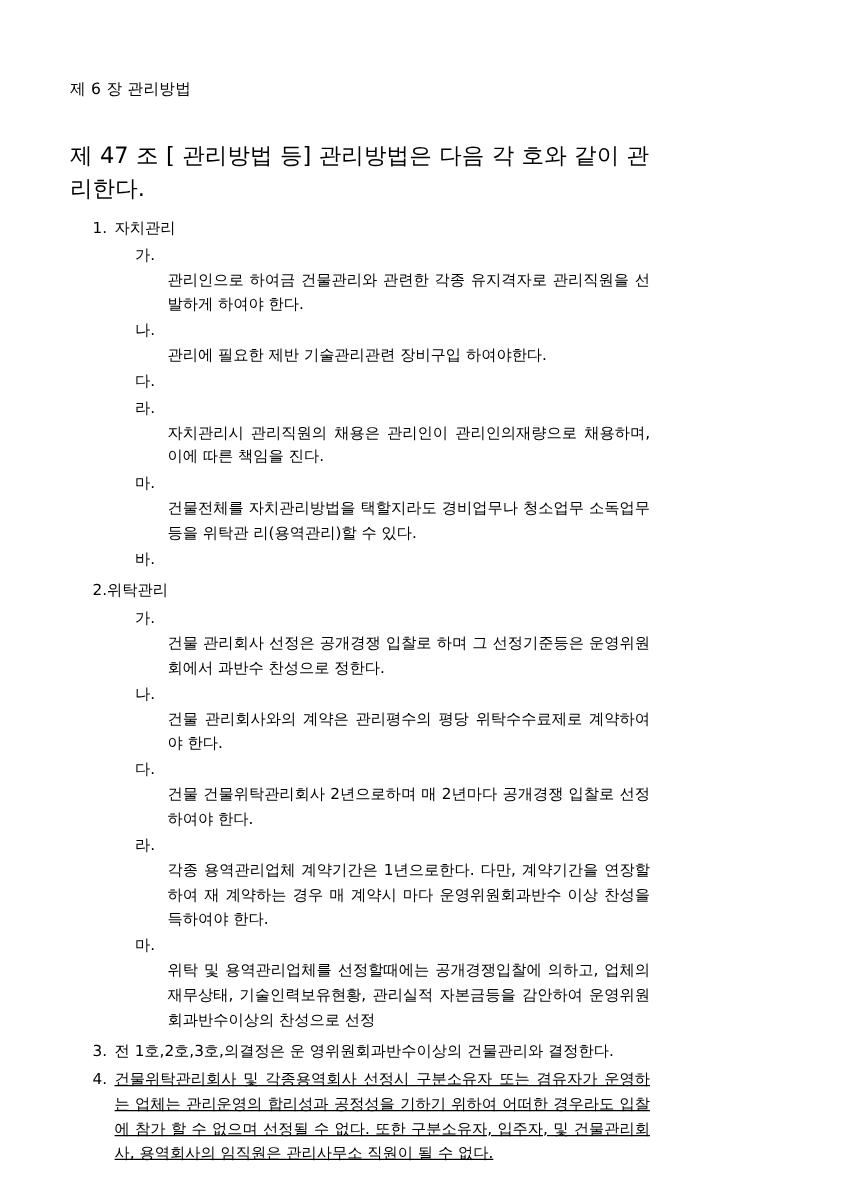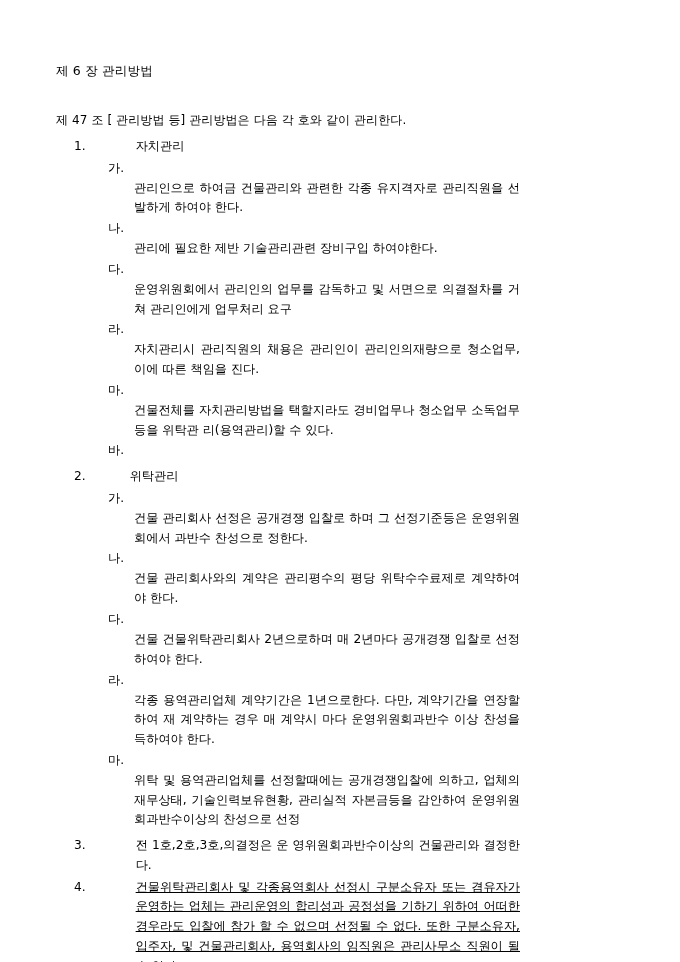--- a/index.html
+++ b/index.html
@@ -21,40 +21,39 @@
     box-sizing: border-box;
     padding: 62px 56px 40px 56px;
   }
   .chapter-heading {
     font-size: 12.5px;
     line-height: 1.5;
     margin: 0 0 30px 0;
     letter-spacing: 0.2px;
   }
   .article-line {
-    font-size: 12px;
+    font-size: 18px;
     line-height: 1.5;
     margin: 0 0 8px 0;
     letter-spacing: 0.1px;
   }
   .lvl1 {
     font-size: 12.2px;
     line-height: 1.62;
     margin: 0 0 2px 0;
     padding-left: 18px;
     display: flex;
     align-items: flex-start;
   }
   .lvl1 > .marker {
     flex: 0 0 auto;
     white-space: pre;
   }
   .lvl1 > .body {
     flex: 1 1 auto;
-    margin-left: 44px;
   }
   .lvl2 {
     font-size: 12.2px;
     line-height: 1.62;
     margin: 0 0 1px 0;
     padding-left: 52px;
     display: flex;
     align-items: flex-start;
   }
   .lvl2 > .marker {
@@ -90,25 +89,24 @@
   <div class="lvl2">
     <span class="marker">가.</span>
     <span class="body">관리인으로 하여금 건물관리와 관련한 각종 유지격자로 관리직원을 선발하게 하여야 한다.</span>
   </div>
   <div class="lvl2">
     <span class="marker">나.</span>
     <span class="body">관리에 필요한 제반 기술관리관련 장비구입 하여야한다.</span>
   </div>
   <div class="lvl2">
     <span class="marker">다.</span>
-    <span class="body">운영위원회에서 관리인의 업무를 감독하고 및 서면으로 의결절차를 거쳐 관리인에게 업무처리 요구</span>
   </div>
   <div class="lvl2">
     <span class="marker">라.</span>
-    <span class="body">자치관리시 관리직원의 채용은 관리인이 관리인의재량으로 청소업무, 이에 따른 책임을 진다.</span>
+    <span class="body">자치관리시 관리직원의 채용은 관리인이 관리인의재량으로 채용하며, 이에 따른 책임을 진다.</span>
   </div>
   <div class="lvl2">
     <span class="marker">마.</span>
     <span class="body">건물전체를 자치관리방법을 택할지라도 경비업무나 청소업무 소독업무등을 위탁관 리(용역관리)할 수 있다.</span>
   </div>
   <div class="lvl2">
     <span class="marker">바.</span>
   </div>
 
   <div class="spacer-sm"></div>

